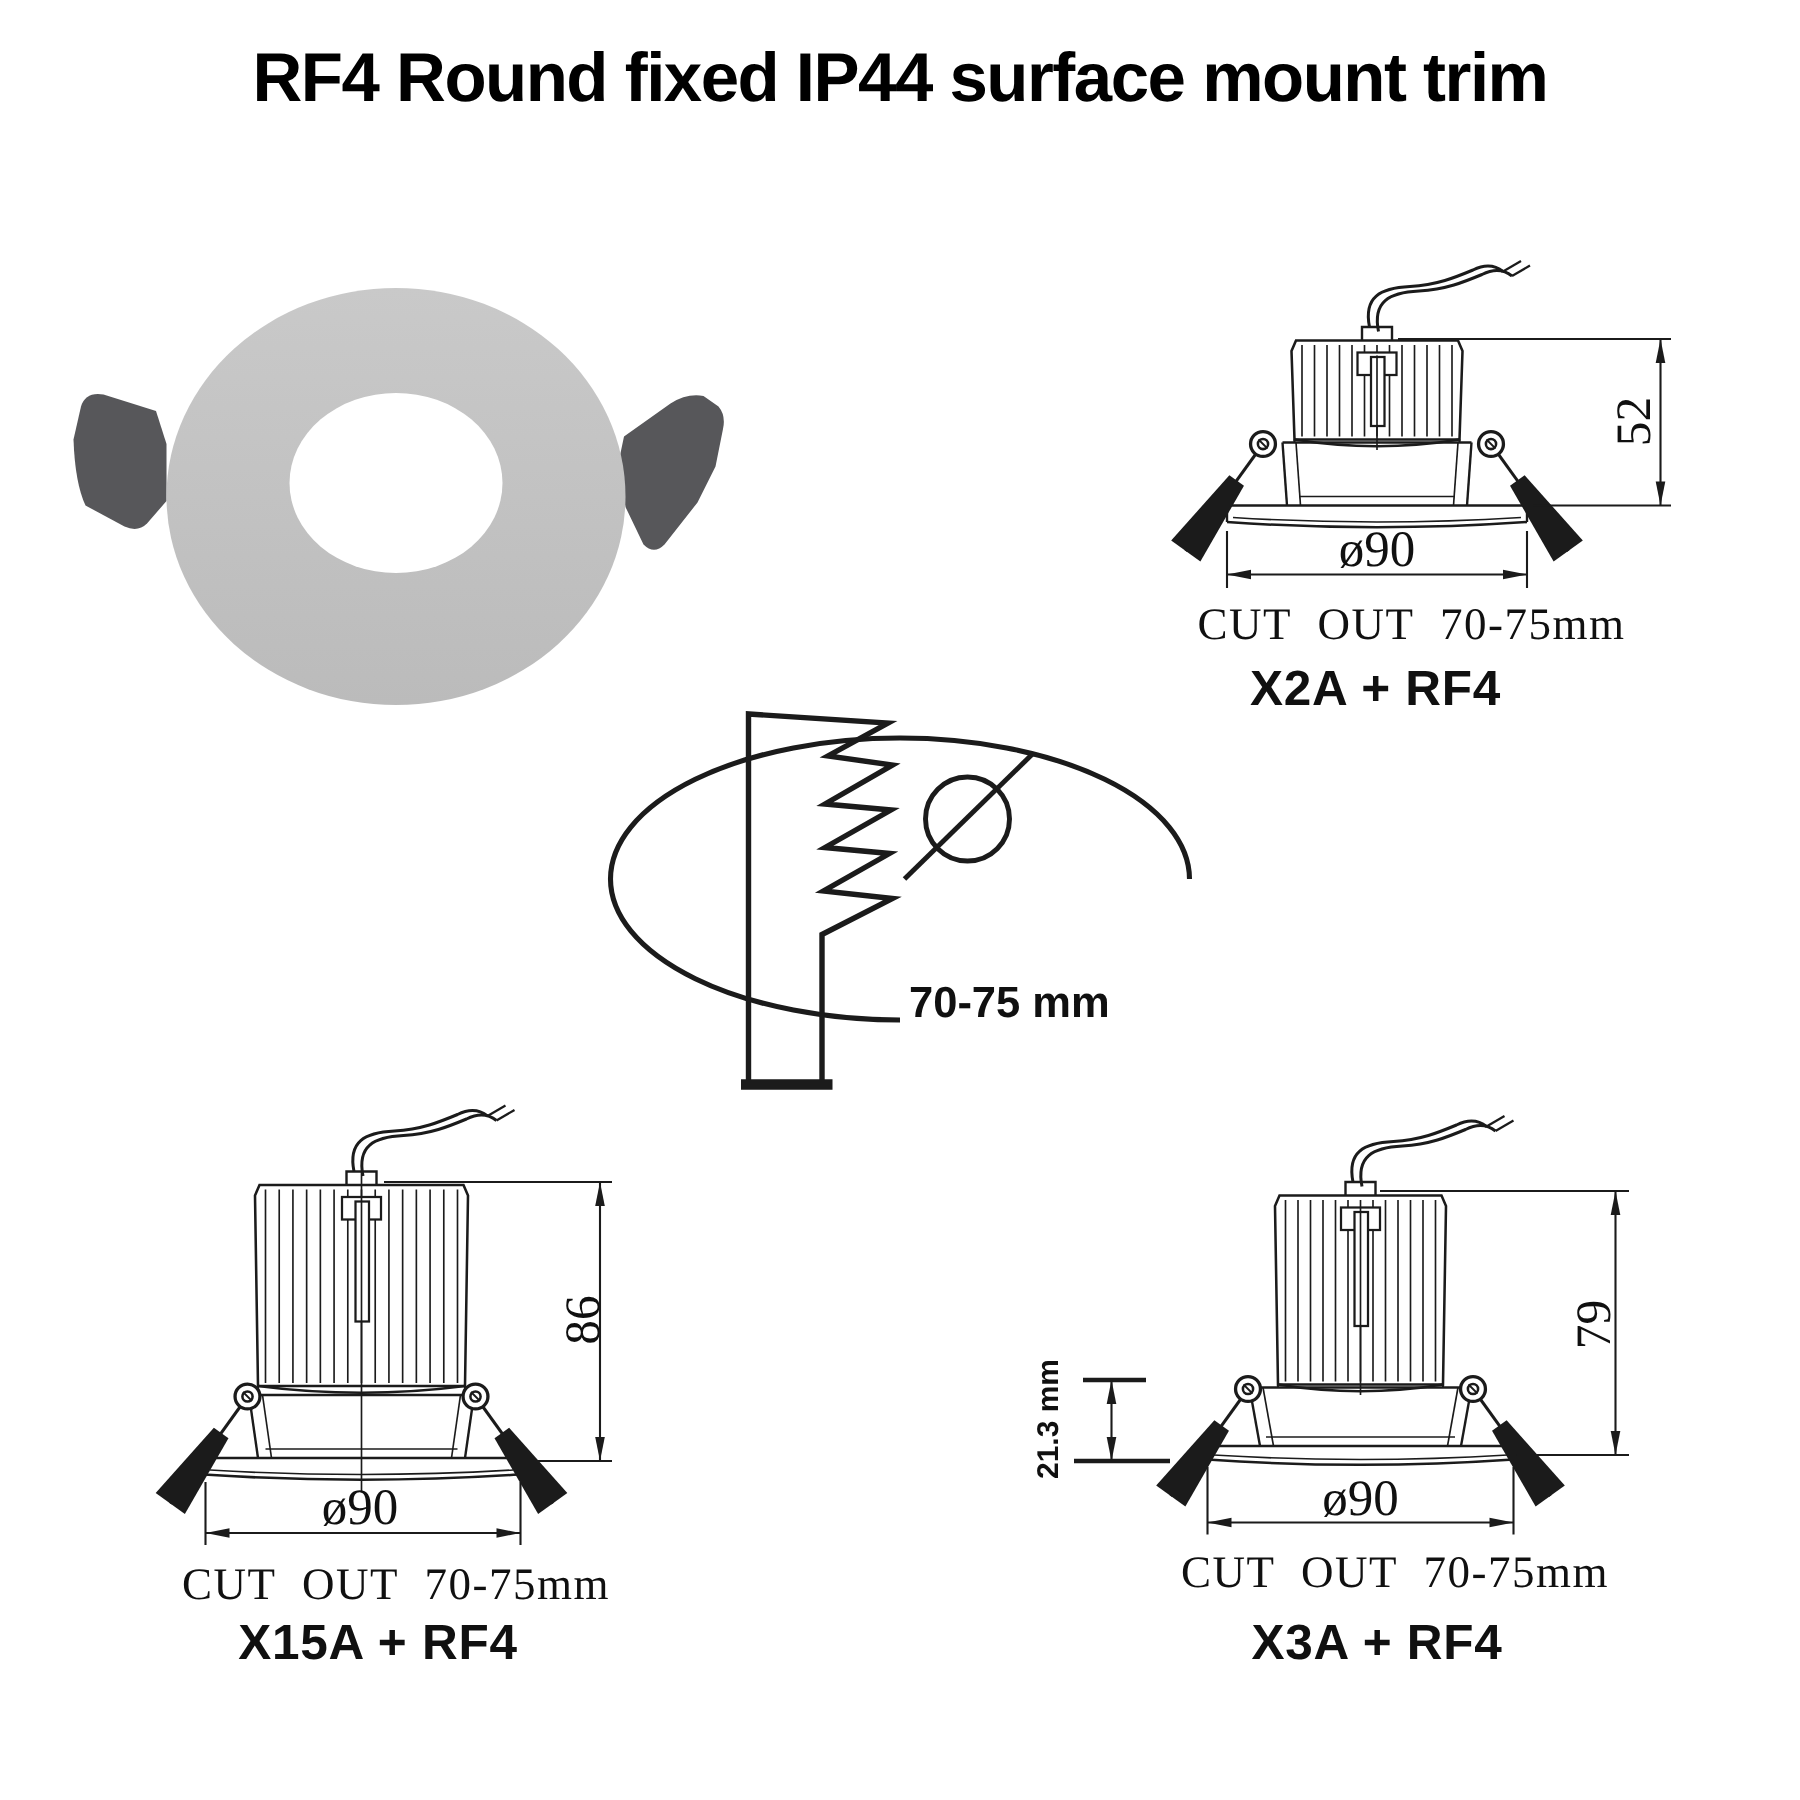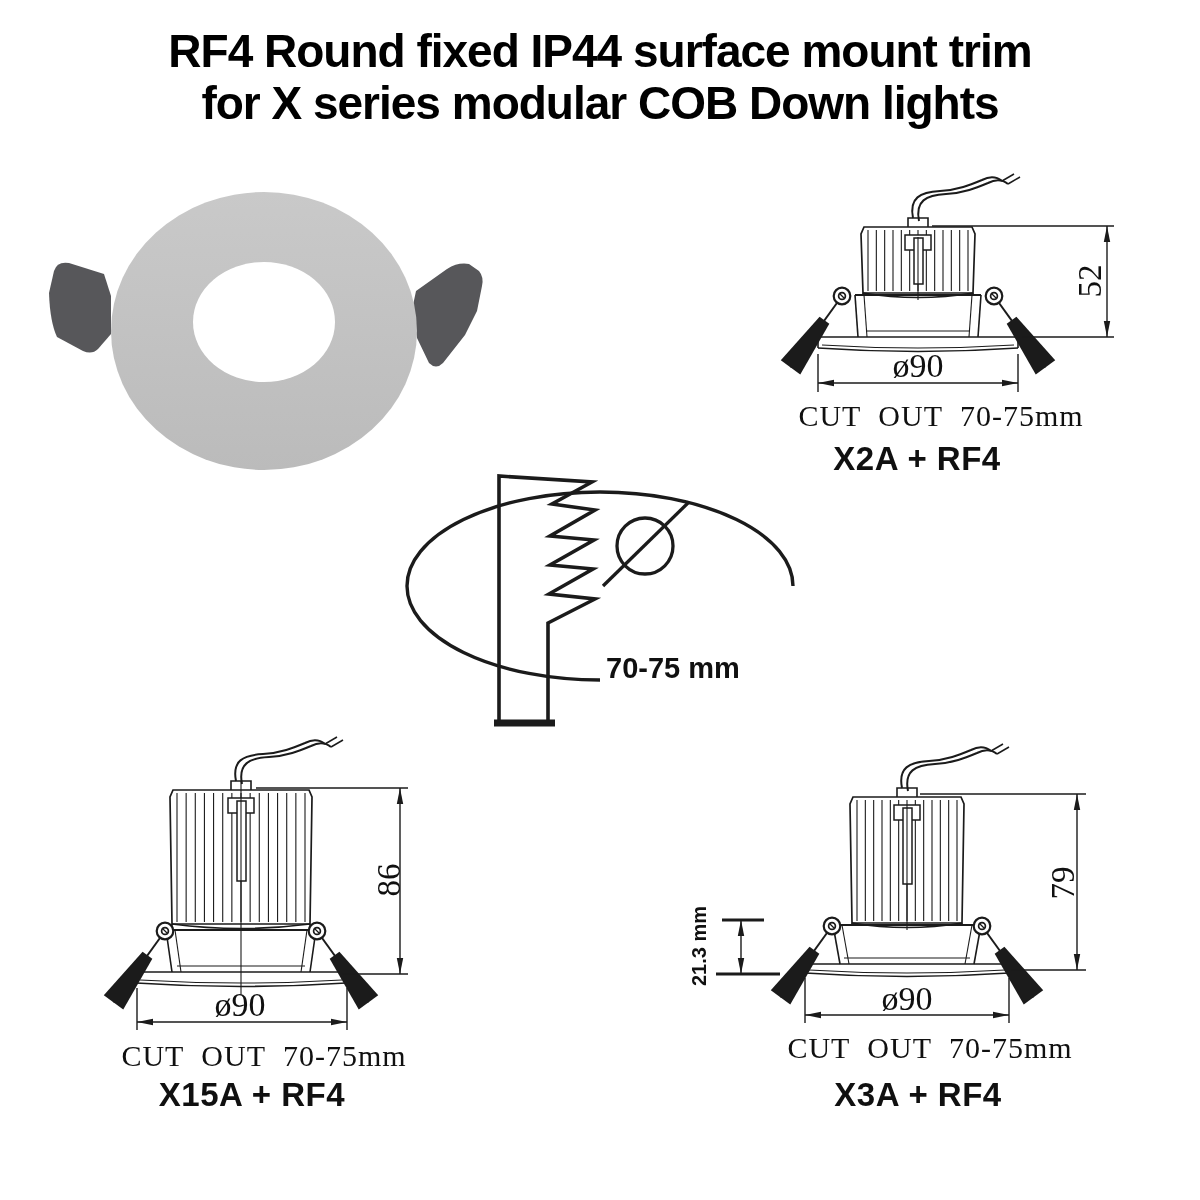--- a/index.html
+++ b/index.html
@@ -17,21 +17,20 @@
   .mmsmall{font-family:"Liberation Sans",sans-serif;font-weight:bold;font-size:20px;}
   .mmbig{font-family:"Liberation Sans",sans-serif;font-weight:bold;font-size:29px;}
 </style>
 </head>
 <body>
 
 <div class="page">
 
   <div class="title">
     <div>RF4 Round fixed IP44 surface mount trim</div>
-    <div>for X series modular COB Down lights</div>
   </div>
 
   <svg width="1200" height="1200" viewBox="0 0 1200 1200">
     <defs>
       <linearGradient id="ringGrad" x1="0" y1="0" x2="0" y2="1">
         <stop offset="0" stop-color="#c9c9c9"></stop>
         <stop offset="1" stop-color="#bbbbbb"></stop>
       </linearGradient>
     </defs>
 

